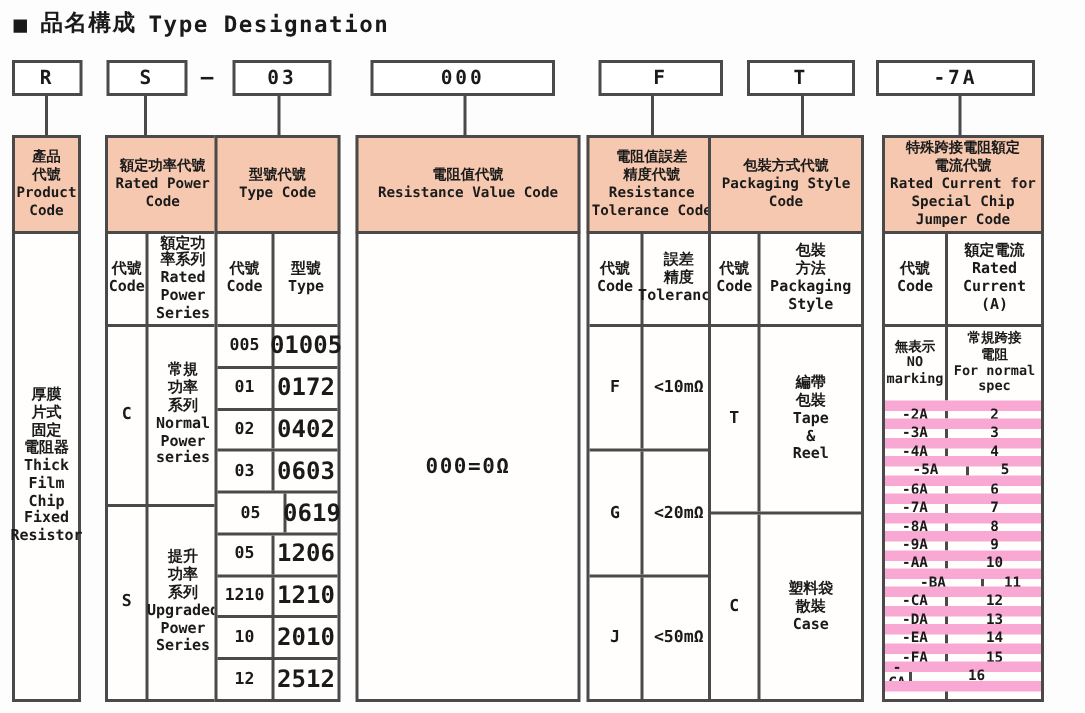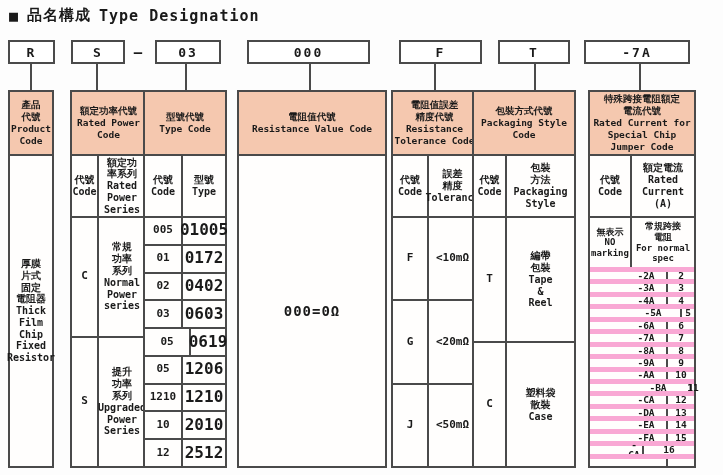--- a/index.html
+++ b/index.html
@@ -45,21 +45,21 @@
   .c {
     display: flex; align-items: center; justify-content: center;
     text-align: center; white-space: pre-line; min-width: 0; min-height: 0;
     font-size: 10px; line-height: 1.18; flex: 1;
   }
   .l { border-right: 2px solid #4a4a4a; flex: none; }
   .sub { height: 60px; flex: none; }
   .code { font-size: 11px; }
   .val  { font-size: 16px; }
   .big  { font-size: 14px; letter-spacing: 1px; }
-  .thin { border-top: 5px solid #f9a8d4; flex: 1; padding-left: 36px; }
+  .thin { border-top: 7px solid #f9a8d4; flex: 1; }
   .thin .c { font-size: 9.5px; line-height: 1; }
   .sp .c { font-size: 9px; }
 </style>
 </head>
 <body>
 
 <div class="title">
   <span class="marker">■</span>
   <span>品名構成</span>
   <span>Type Designation</span>

